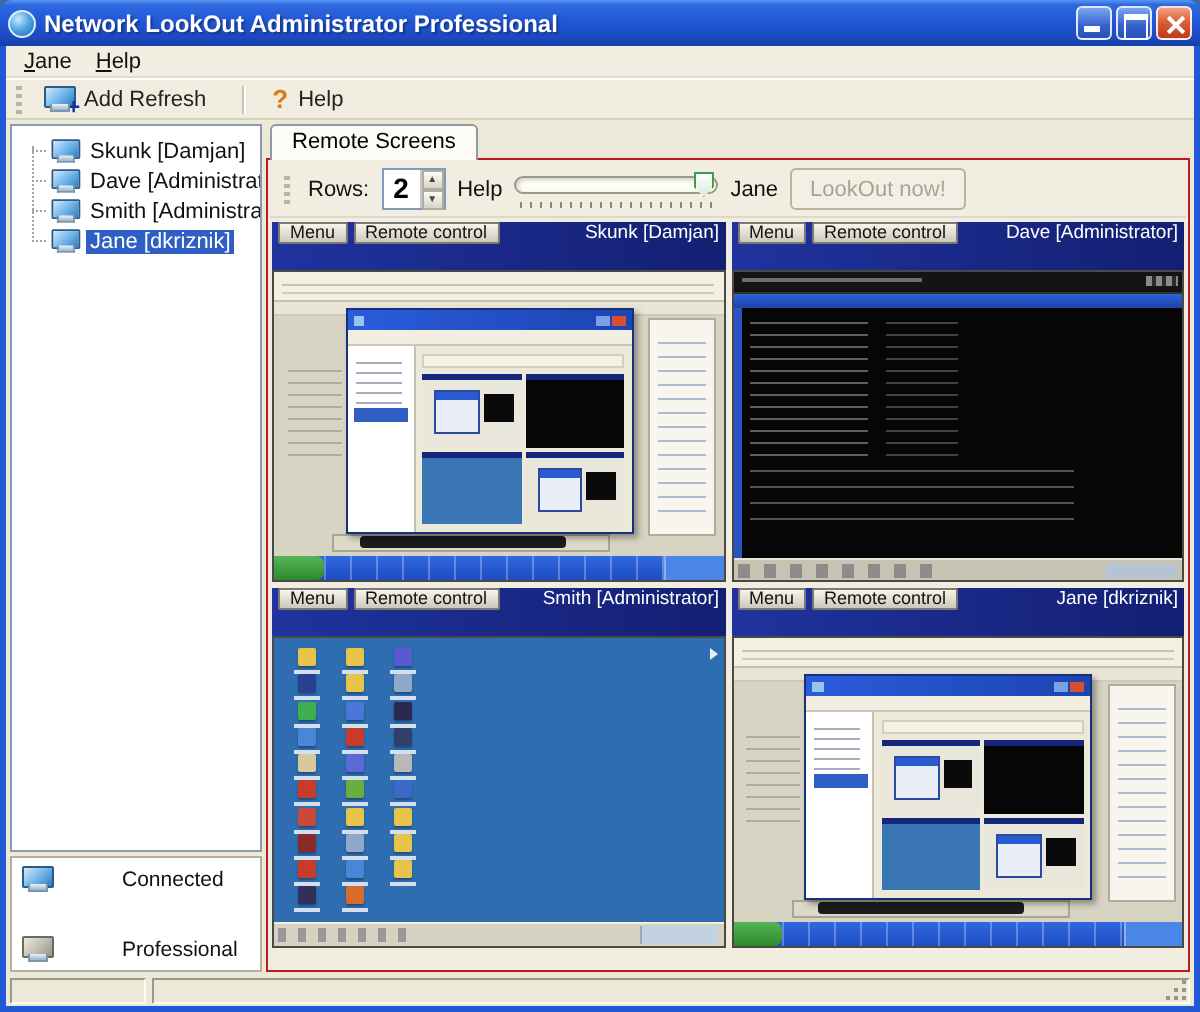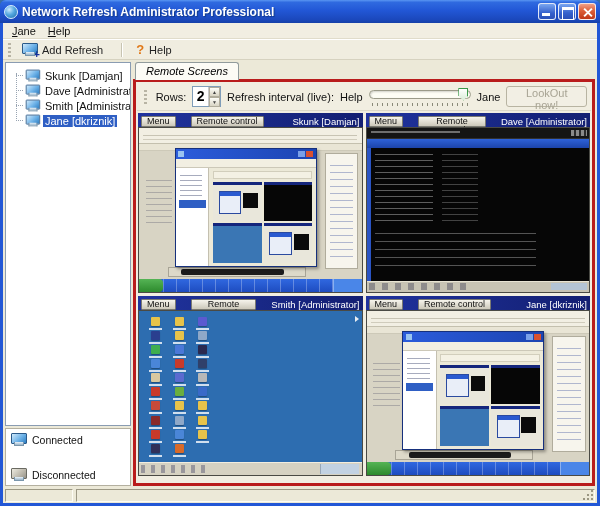--- a/index.html
+++ b/index.html
@@ -50,43 +50,43 @@
   .tree { flex:1; background:#fff; border:1px solid #8a9cb2; position:relative; padding-top:5px; overflow:hidden; }
   .tree::before { content:""; position:absolute; left:10px; top:10px; height:48px; border-left:1px dotted #98a4b2; }
   .tree-item { height:15px; display:flex; align-items:center; gap:3px; padding-left:19px; position:relative; cursor:default; }
   .tree-item::before { content:""; position:absolute; left:10px; top:7px; width:7px; border-top:1px dotted #98a4b2; }
   .tree-item .pc-icon { transform:scale(.9); }
   .tree-label { font-size:11px; color:#111; padding:0 2px; white-space:nowrap; }
   .tree-item.selected .tree-label { background:#2f5fc4; color:#fff; }
 
   .legend { height:58px; background:#fff; border:1px solid #b4b0a0; padding:4px 5px; display:flex; flex-direction:column; justify-content:space-between; }
   .legend-item { display:flex; align-items:center; gap:6px; }
-  .legend-label { font-size:10.5px; color:#111; }
+  .legend-label { font-size:10.5px; color:#111;margin-left:29px; }
 
   .main { flex:1; display:flex; flex-direction:column; min-width:0; }
-  .tabrow { height:18px; display:flex; padding-left:2px;font-style:italic; }
+  .tabrow { height:18px; display:flex; padding-left:2px; }
   .tab { height:18px; padding:2px 10px 0; font-size:11px; background:#fcfbf5; border:1px solid #919b9c; border-bottom:none; border-radius:3px 3px 0 0; position:relative; z-index:2; }
-  .panel { flex:1; border:3px solid #b91c1c; margin-top:-1px; background:#f1eee1; padding:1px 1px 0; display:flex; flex-direction:column; min-height:0; }
+  .panel { flex:1; border:1px solid #b91c1c; margin-top:-1px; background:#f1eee1; padding:1px 1px 0; display:flex; flex-direction:column; min-height:0; }
 
   .controlsrow { height:28px; flex:0 0 auto; display:flex; align-items:center; gap:6px; padding:0 4px; border-bottom:1px solid #ddd9c8; }
   .label { font-size:11px; color:#111; white-space:nowrap; }
   .spin { width:32px; height:21px; border:1px solid #7f9db9; background:#fff; display:flex; }
   .spin-val { flex:1; font-size:14px; font-weight:bold; text-align:center; line-height:19px; }
   .spin-btns { width:12px; display:flex; flex-direction:column; border-left:1px solid #c8c8c8; }
   .spin-btn { flex:1; font-size:5px; line-height:8px; text-align:center; color:#444; background:linear-gradient(#fdfdf8,#d8d4c4); border:1px solid #b0ac9c; cursor:default; }
   .slider { position:relative; width:102px; height:20px; flex:0 0 auto; }
   .slider-track { position:absolute; left:0; right:0; top:3px; height:9px; border:1px solid #9a9a88; border-radius:5px; background:#fdfdf4; box-shadow:inset 1px 1px 2px rgba(0,0,0,.18); }
   .slider-ticks { position:absolute; left:3px; right:3px; bottom:1px; height:3px; background:repeating-linear-gradient(90deg,#8a8a78 0 1px,transparent 1px 5px); }
   .slider-thumb { position:absolute; top:1px; width:10px; height:13px; background:linear-gradient(#ffffff,#d8ecd8); border:1px solid #3a9a4a; clip-path:polygon(0 0,100% 0,100% 62%,50% 100%,0 62%); }
   .btn-refresh { height:21px; padding:0 9px; font-size:11px; font-family:"Liberation Sans",sans-serif; border:1px solid #b8b4a2; border-radius:3px; background:#f2efe4; }
   .btn-refresh.disabled { color:#a8a494; }
 
   .grid { flex:1; display:grid; grid-template-columns:1fr 1fr; grid-template-rows:180px 180px; gap:3px; padding:2px 1px; align-content:start; min-height:0; }
   .quad { display:flex; flex-direction:column; min-width:0; }
-  .quad-header { height:14px; flex:0 0 auto; background:linear-gradient(90deg,#20339e,#131f72); display:flex; align-items:flex-end; gap:15px; padding:0 3px; }
+  .quad-header { height:24px; flex:0 0 auto; background:linear-gradient(90deg,#20339e,#131f72); display:flex; align-items:flex-start; gap:3px; padding:0 3px; }
   .qbtn { height:11px; font-size:9px; line-height:9px; font-family:"Liberation Sans",sans-serif; padding:0 5px; background:linear-gradient(#f6f4ec,#ccc8ba); border:1px solid #7a7a72; border-radius:1px; color:#111; }
   .qname { margin-left:auto; color:#fff; font-size:9.5px; white-space:nowrap; }
   .quad-screen { flex:1; position:relative; overflow:hidden; border:1px solid #4a4a44; background:#777; }
 
   
   .rs { position:absolute; inset:0; }
 
   
   .rs-app { background:#d8d4c4; }
   .rs-apptop { position:absolute; top:0; left:0; right:0; height:10%; background:#f2efe3; border-bottom:1px solid #c4c0ae; }
@@ -154,21 +154,21 @@
   .sc-large::after { content:""; position:absolute; right:1px; bottom:1px; width:2px; height:2px; background:#9a9682;
     box-shadow:-4px 0 0 #9a9682,-8px 0 0 #9a9682,0 -4px 0 #9a9682,-4px -4px 0 #9a9682,0 -8px 0 #9a9682; }
 </style>
 </head>
 <body>
 
 <div class="window">
 
   <div class="titlebar">
     <span class="app-icon"></span>
-    <span class="title-text">Network Refresh Administrator Professional</span>
+    <span class="title-text">Network LookOut Administrator Professional</span>
     <span class="win-controls">
       <span class="wbtn wb-min"></span>
       <span class="wbtn wb-max"></span>
       <span class="wbtn wb-close"></span>
     </span>
   </div>
 
   <div class="client">
 
     <div class="menubar">
@@ -212,42 +212,41 @@
             <span class="tree-label">Jane [dkriznik]</span>
           </div>
         </div>
         <div class="legend">
           <div class="legend-item">
             <span class="pc-icon"></span>
             <span class="legend-label">Connected</span>
           </div>
           <div class="legend-item">
             <span class="pc-icon off"></span>
-            <span class="legend-label">Disconnected</span>
+            <span class="legend-label">Professional</span>
           </div>
         </div>
       </div>
 
       <div class="main">
         <div class="tabrow">
           <div class="tab">Remote Screens</div>
         </div>
         <div class="panel">
 
           <div class="controlsrow">
             <span class="tb-grip"></span>
             <span class="label">Rows:</span>
             <span class="spin">
               <span class="spin-val">2</span>
               <span class="spin-btns">
                 <span class="spin-btn">▲</span>
                 <span class="spin-btn">▼</span>
               </span>
             </span>
-            <span class="label">Refresh interval (live):</span>
             <span class="label">Help</span>
             <span class="slider">
               <span class="slider-track"></span>
               <span class="slider-ticks"></span>
               <span class="slider-thumb" style="left: 88%;"></span>
             </span>
             <span class="label">Jane</span>
             <button class="btn-refresh disabled" disabled="">LookOut now!</button>
           </div>
 

